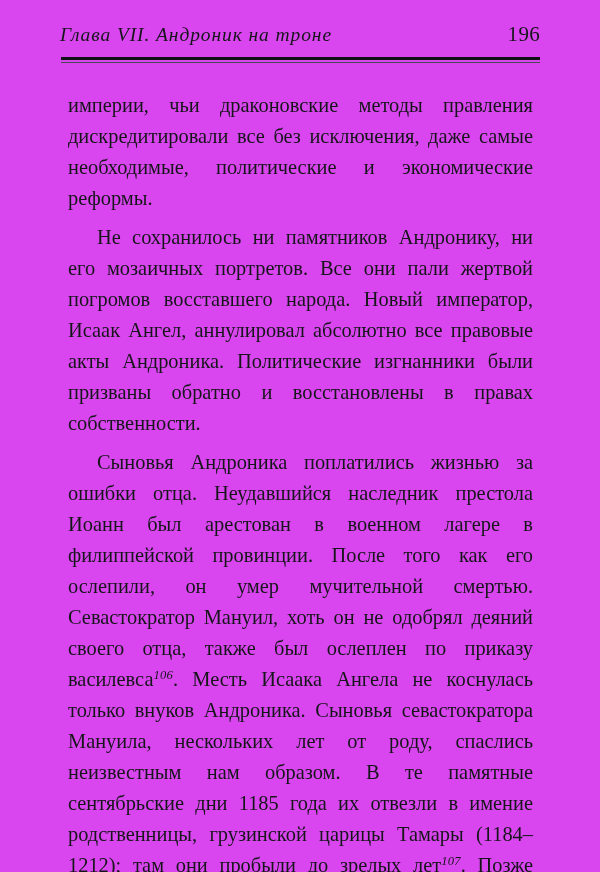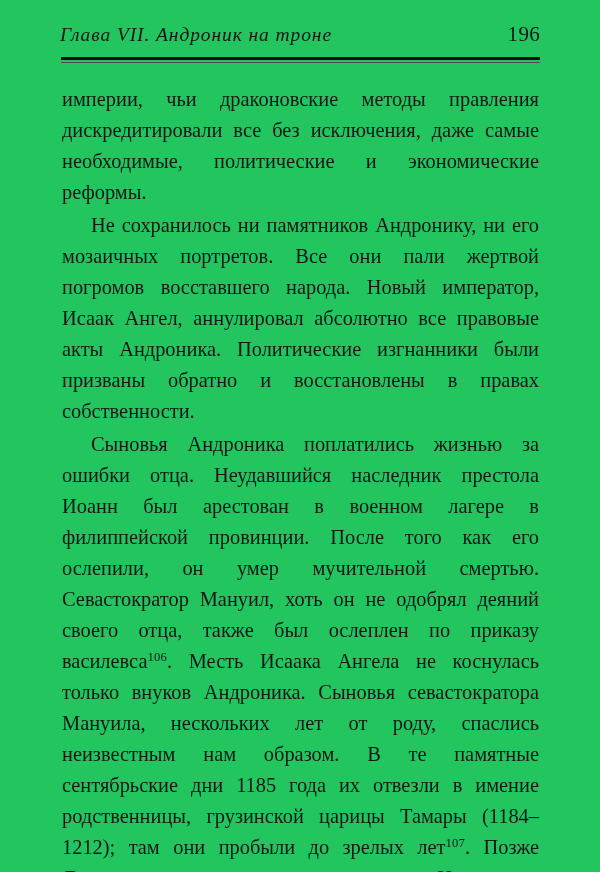--- a/index.html
+++ b/index.html
@@ -15,21 +15,21 @@
     font-family: "Liberation Serif", "DejaVu Serif", serif;
     color: #17171a;
     -webkit-font-smoothing: antialiased;
   }
 
   .page {
     position: relative;
     width: 600px;
     height: 872px;
     box-sizing: border-box;
-    background: #22c55e;
+    background: #d946ef;
   }
 
   
   .running-head {
     position: absolute;
     left: 60px;
     top: 22px;
     width: 480px;
     height: 28px;
     display: flex;
@@ -80,36 +80,37 @@
     top: 82px;
     width: 481px;
     font-size: 20.4px;
     line-height: 31px;
     text-align: justify;
     text-justify: inter-word;
     color: #16161a;
     word-spacing: 0.2px;
   }
   .body-text p {
-    margin: 2px;
+    margin: 8px;
     padding: 0;
     text-align: justify;
     hyphens: manual;
   }
   .body-text p.indent {
     text-indent: 29px;
   }
   .body-text p.noindent {
     text-indent: 0;
   }
   sup.fn {
     font-size: 0.62em;
     line-height: 0;
     vertical-align: 0.52em;
     letter-spacing: 0.2px;
+    font-style: italic;
   }
 </style>
 </head>
 <body>
 
 <div class="page">
 
   <div class="running-head">
     <span class="running-head-title">Глава VII. Андроник на троне</span>
     <span class="page-number">196</span>

